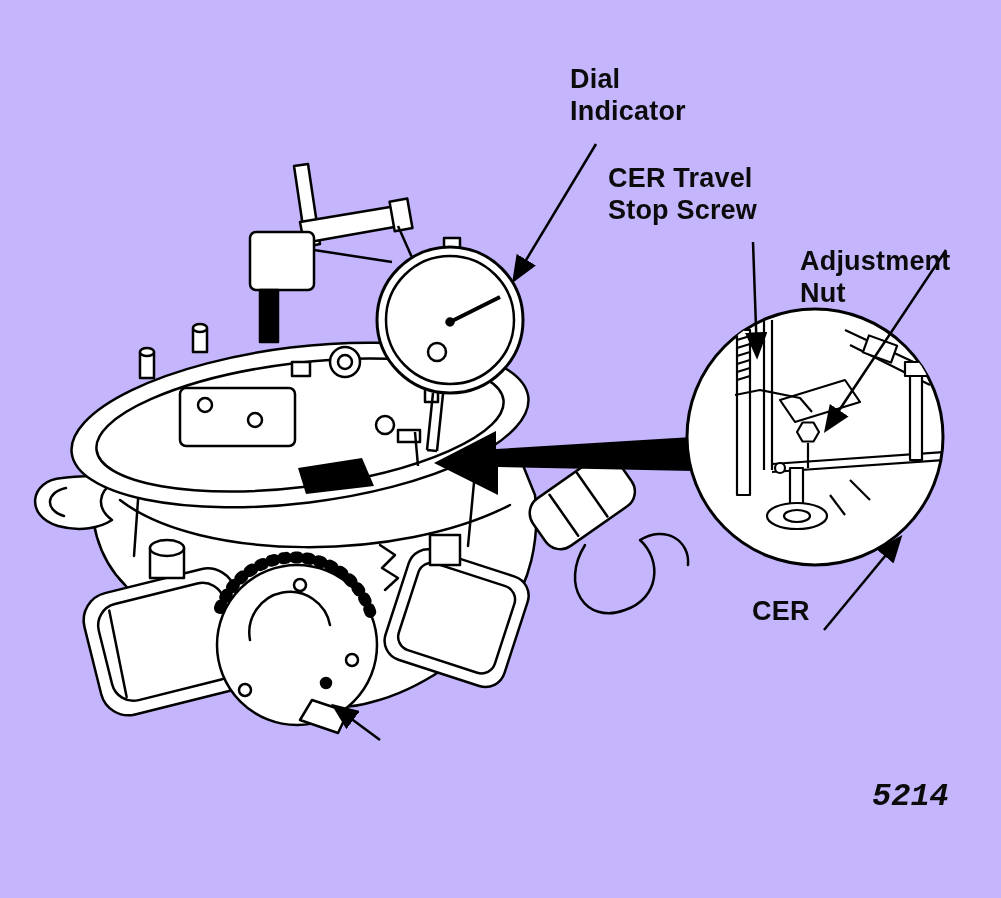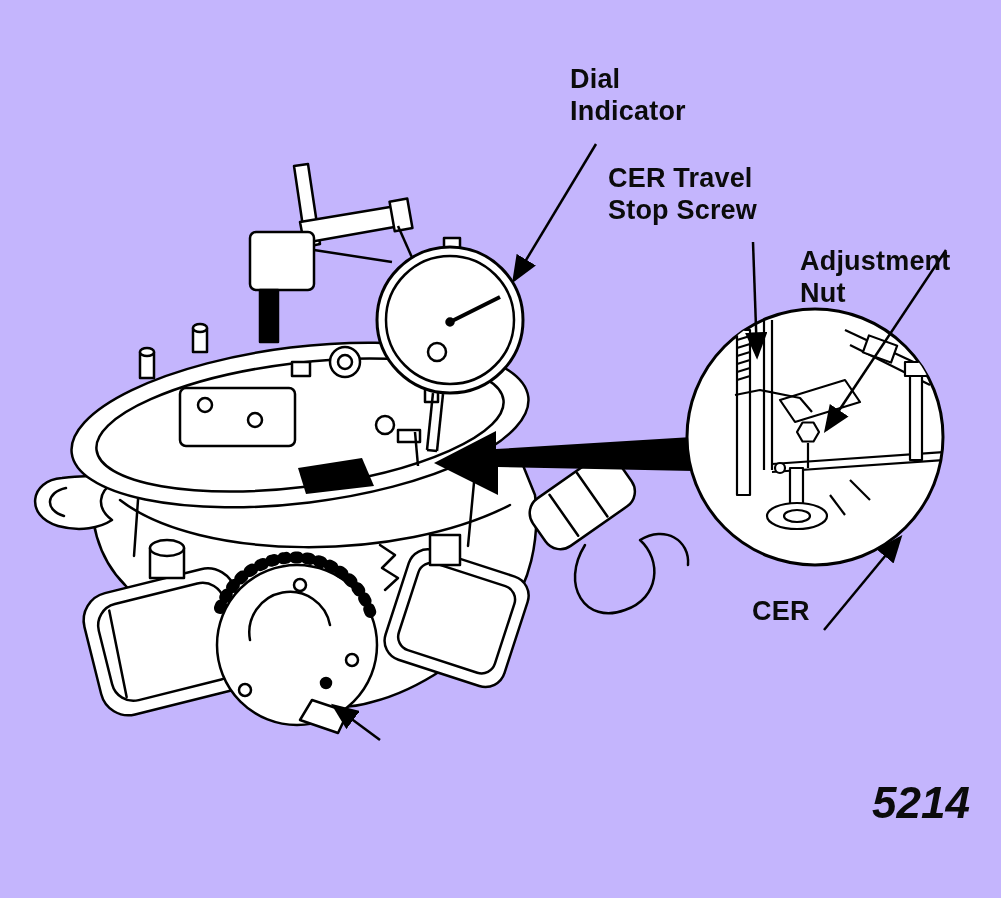--- a/index.html
+++ b/index.html
@@ -9,23 +9,23 @@
     font-family:"Liberation Sans", sans-serif;
   }
   .stage svg { position:absolute; left:0; top:0; }
   .label {
     position:absolute; white-space:pre-line;
     font-weight:700; font-size:27px; line-height:1.18;
     color:#0b0b0b; letter-spacing:0.2px;
   }
   .fig-num {
     position:absolute;
-    font-family:Liberation Sans, sans-serif;
+    font-family:Liberation Mono, monospace;
     font-style:italic; font-weight:700;
-    font-size:44px; color:#0b0b0b;
+    font-size:32px; color:#0b0b0b;
   }
 </style>
 </head>
 <body>
 
 <div class="stage">
 
   <svg width="1001" height="898" viewBox="0 0 1001 898">
     <defs>
       <marker id="ah" markerWidth="11" markerHeight="9" refX="9.5" refY="4.5" orient="auto">

